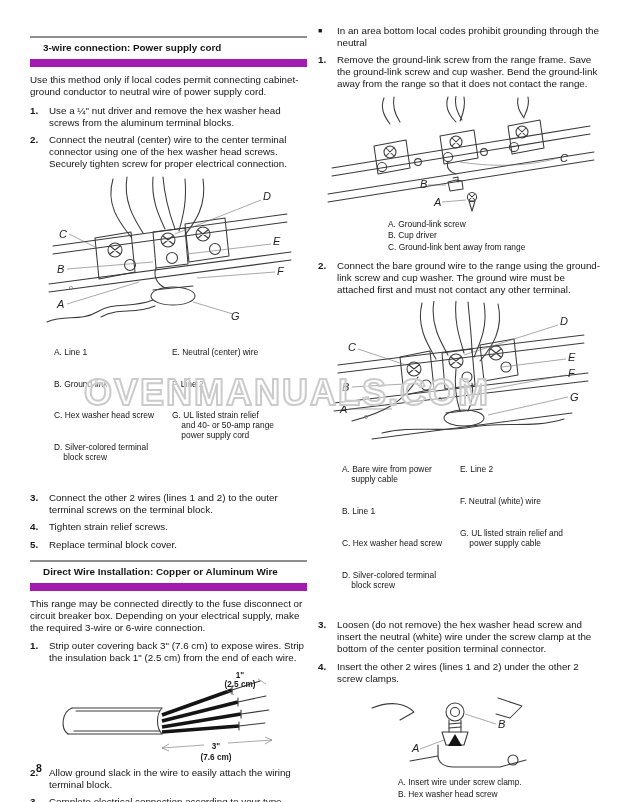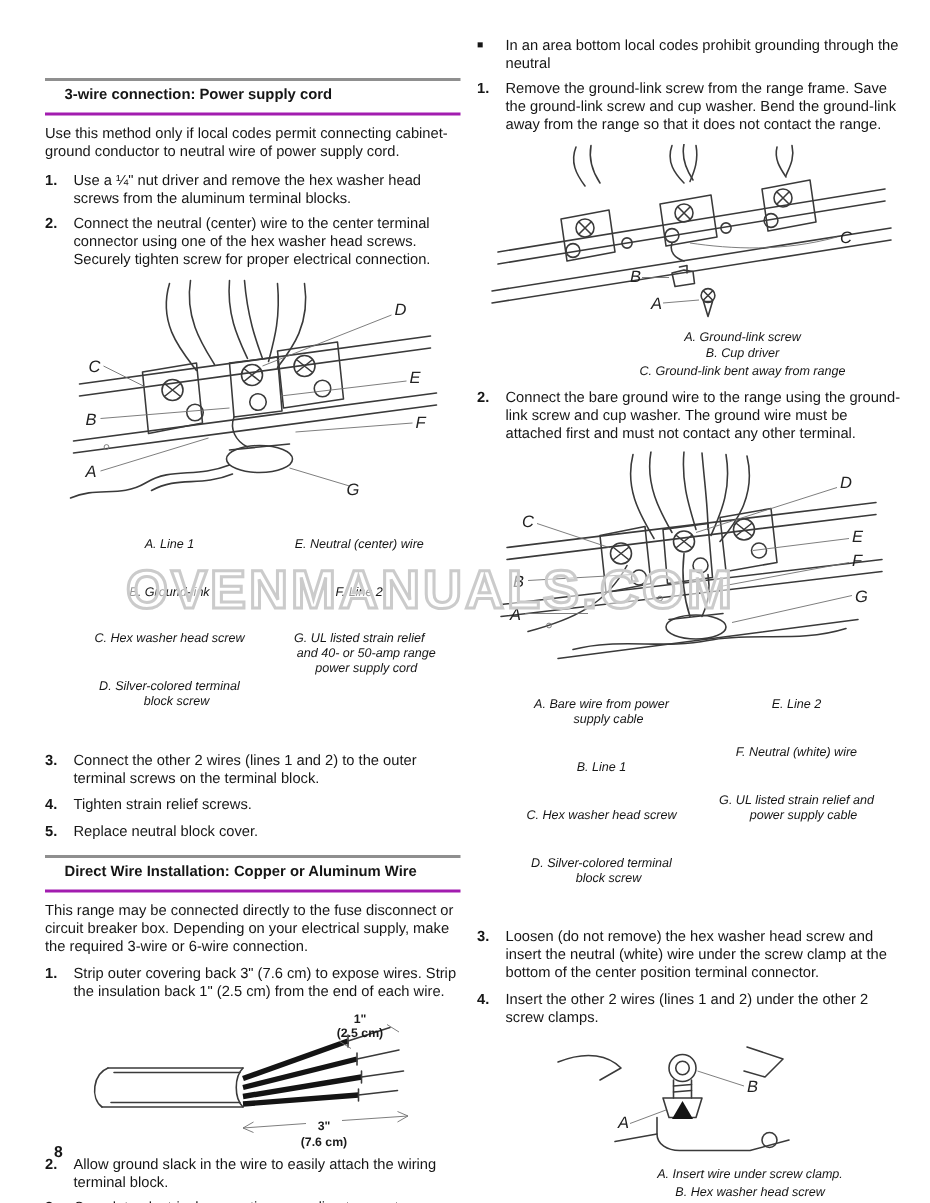--- a/index.html
+++ b/index.html
@@ -6,35 +6,34 @@
   body {
     width:620px; height:802px; position:relative; overflow:hidden;
     background:#ffffff; color:#161616;
     font-family:"Liberation Sans", sans-serif;
   }
   .col { position:absolute; font-size:9.8px; line-height:1.22; }
   #col-left  { left:30px;  top:36px; width:277px; }
   #col-right { left:318px; top:25px; width:284px; }
 
   .head {
-    border-top:2px solid #8f8f8f; border-bottom:2px solid #a21caf;
+    border-top:2px solid #8f8f8f; border-bottom:8px solid #a21caf;
     font-weight:bold; font-size:9.9px; padding:4px 2px 5px 13px;
-    margin:16px 0 7px 0; white-space:nowrap;
+    margin:0 0 7px 0; white-space:nowrap;
   }
   .sp-top { margin-top:9px; }
   p.intro { margin:5px 0 7px 0; }
   .step { display:flex; margin:0 0 5.5px 0; }
   .step .n { flex:0 0 19px; width:19px; font-weight:bold; }
   .step .t { flex:1; }
   .bullet .n { font-weight:normal; font-size:7px; padding-top:1.5px; }
 
   .legend {
-    display:flex; font-style:italic; font-size:8.4px; line-height:1.2;
+    display:flex; font-size:8.4px; line-height:1.2;
     margin:3px 0 8px 24px;
-    text-align:center;
   }
   .legend .lcol1 { width:118px; white-space:pre-wrap; }
   .legend .lcol2 { flex:1; white-space:pre-wrap; }
   .legend.single { display:block; margin-left:70px; }
   .legend.center3 { display:block; margin-left:80px; }
   .legend div.li { margin-bottom:1.5px; }
 
   .fig { display:block; margin:2px auto 3px auto; }
   svg .ln   { stroke:#3a3a3a; stroke-width:1.05; fill:none; stroke-linecap:round; stroke-linejoin:round; }
   svg .ldr  { stroke:#6f6f6f; stroke-width:0.6; fill:none; }
@@ -137,21 +136,21 @@
   <div class="step">
     <span class="n">3.</span>
     <span class="t">Connect the other 2 wires (lines 1 and 2) to the outer terminal screws on the terminal block.</span>
   </div>
   <div class="step">
     <span class="n">4.</span>
     <span class="t">Tighten strain relief screws.</span>
   </div>
   <div class="step">
     <span class="n">5.</span>
-    <span class="t">Replace neutral block cover.</span>
+    <span class="t">Replace terminal block cover.</span>
   </div>
 
   <div class="head sp-top">Direct Wire Installation: Copper or Aluminum Wire</div>
   <p class="intro">This range may be connected directly to the fuse disconnect or circuit breaker box. Depending on your electrical supply, make the required 3-wire or 6-wire connection.</p>
 
   <div class="step">
     <span class="n">1.</span>
     <span class="t">Strip outer covering back 3" (7.6 cm) to expose wires. Strip the insulation back 1" (2.5 cm) from the end of each wire.</span>
   </div>
 

